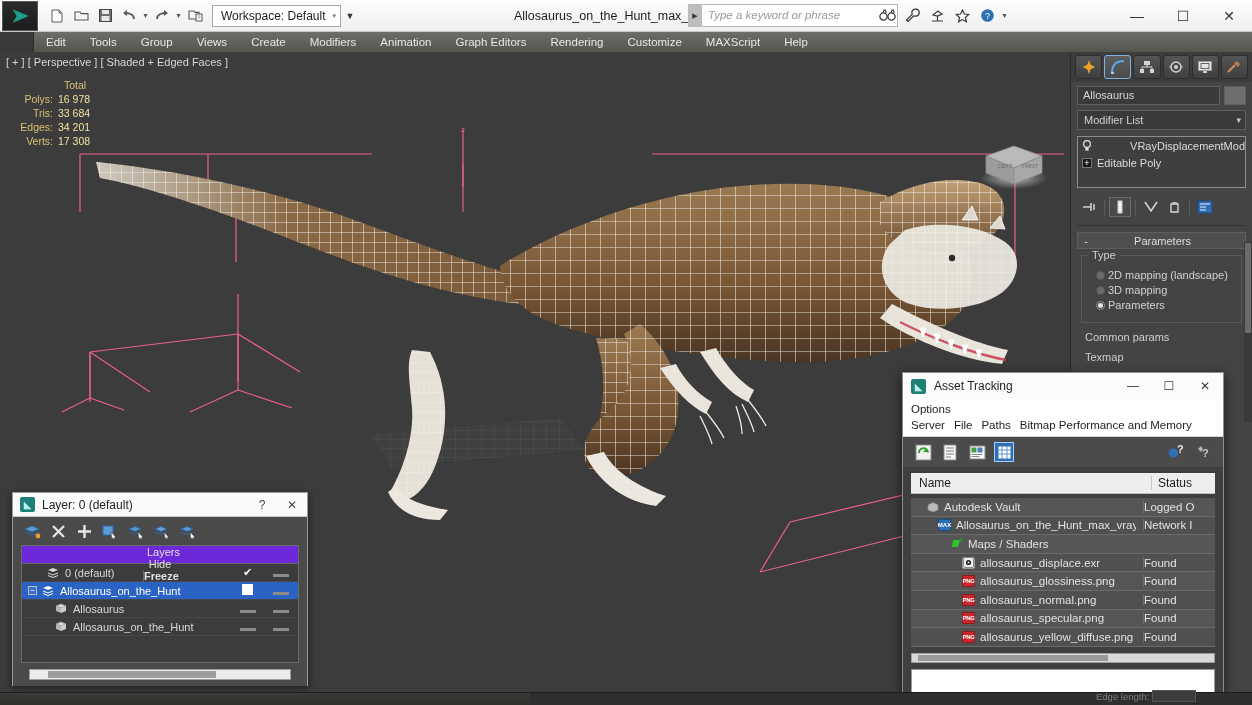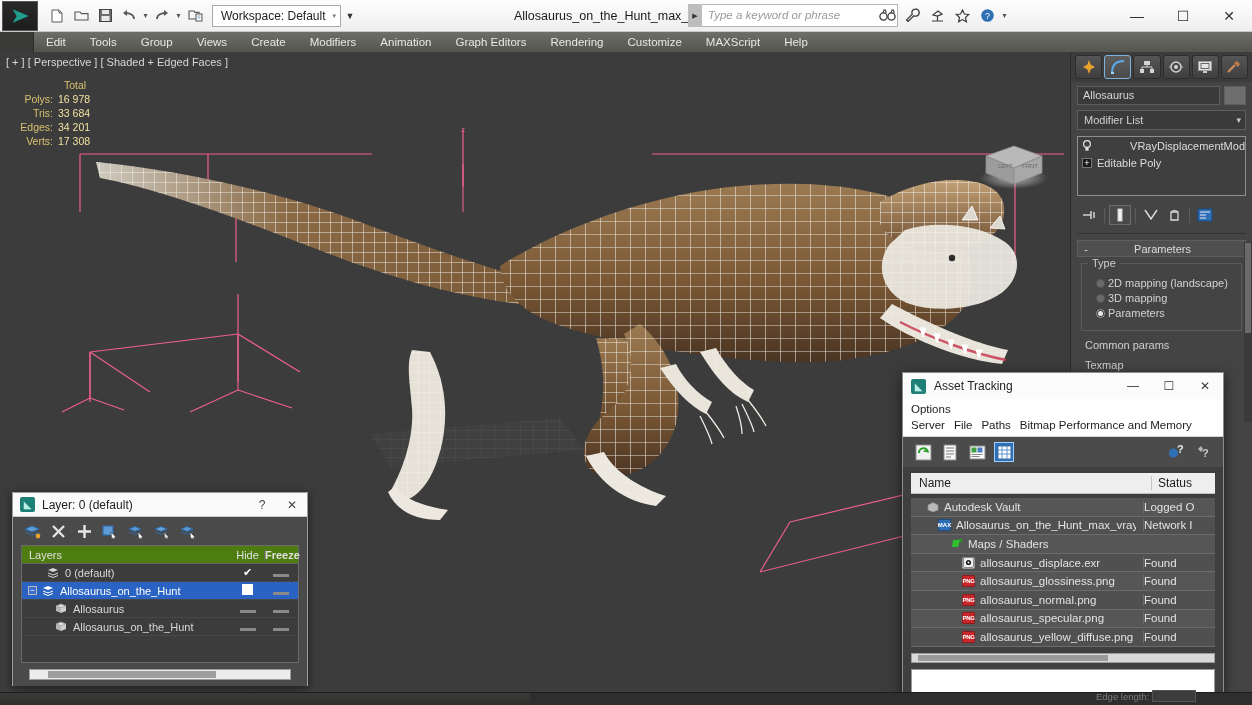--- a/index.html
+++ b/index.html
@@ -65,21 +65,21 @@
   .cptab.active{ background:linear-gradient(#5e5e5e,#4b4b4b); border-color:#7fb4e0; }
   .namerow{ display:flex; padding:4px 6px 2px 6px; gap:4px; }
   .namefld{ flex:1; height:19px; background:#3a3a3a; border:1px solid #5e5e5e;
     color:#d6d6d6; font-size:11px; line-height:17px; padding-left:5px; }
   .colorsw{ width:22px; height:19px; background:#6e6e6e; border:1px solid #5e5e5e; }
   .modlistrow{ padding:3px 6px; }
   .modlist{ height:20px; background:#3a3a3a; border:1px solid #5e5e5e; display:flex;
     align-items:center; justify-content:space-between; padding:0 4px 0 6px;
     color:#d0d0d0; font-size:11px; cursor:pointer;}
   .modlist .cv{ font-size:9px; color:#c9c9c9;}
-  .stackbox{ margin:3px 6px; height:60px; background:#3f3f3f; border:1px solid #8e8e8e; }
+  .stackbox{ margin:3px 6px; height:52px; background:#3f3f3f; border:1px solid #8e8e8e; }
   .strow{ display:flex; align-items:center; height:17px; padding-left:4px; gap:5px;
     color:#dcdcdc; font-size:11px; cursor:pointer; }
   .bulb{ width:12px; height:12px; display:flex; align-items:center; justify-content:center; }
   .plusbox{ width:10px; height:10px; background:#1a1a1a; border:1px solid #777; color:#fff;
     font-size:9px; line-height:8px; text-align:center; }
   .stacktools{ display:flex; align-items:center; gap:1px; padding:6px 7px 4px 7px; }
   .sti{ width:22px; height:20px; display:flex; align-items:center; justify-content:center;
     cursor:pointer; }
   .sti.boxed{ border:1px solid #6a6a6a; background:#4a4a4a;}
   .sep{ width:1px; height:15px; background:#5c5c5c; margin:0 3px; }
@@ -113,22 +113,22 @@
      display:flex;align-items:center;justify-content:center; color:#b8efe8; font-size:10px;}
   .ldname{ margin-left:7px; font-size:12px; color:#222; }
   .ldbtns{ margin-left:auto; display:flex; }
   .ldb{ width:30px; height:24px; display:flex; align-items:center; justify-content:center;
     font-size:12px; color:#444; cursor:pointer;}
   .ldtool{ height:28px; background:#4a4a4a; display:flex; align-items:center; gap:4px;
     padding:0 8px; }
   .lt{ width:22px;height:22px;display:flex;align-items:center;justify-content:center;cursor:pointer;}
   .ldbody{ background:#4a4a4a; padding:0 8px 6px 8px; }
   .lgrid{ background:#3c3c3c; border:1px solid #6a6a6a; }
-  .lhead{ display:flex; height:18px; background:#4d7c0f; border-bottom:1px solid #666;
-    font-size:11px; color:#e0e0e0; align-items:center; }
+  .lhead{ display:flex; height:18px; background:#6d28d9; border-bottom:1px solid #666;
+    font-size:11px; color:#e0e0e0; align-items:center;flex-direction:column; }
   .lhead .c1{ flex:1; padding-left:7px;} .lhead .c2{ width:33px; text-align:center;}
   .lhead .c3{ width:34px; text-align:center; border-left:1px solid #666;font-weight:bold;}
   .lrow{ display:flex; height:18px; align-items:center; font-size:11px; color:#d8d8d8;
     border-bottom:1px solid #474747; cursor:pointer; }
   .lrow.sel{ background:#2a63c4; color:#fff; }
   .lrow .c1{ flex:1; display:flex; align-items:center; gap:5px; padding-left:6px; }
   .lrow .c2{ width:33px; text-align:center; } .lrow .c3{ width:34px; text-align:center;}
   .lexp{ width:9px;height:9px;border:1px solid #bbb; font-size:8px; line-height:7px;
      text-align:center; color:#fff; background:#3c6fd0;}
   .lstack{ width:13px;height:11px;}

